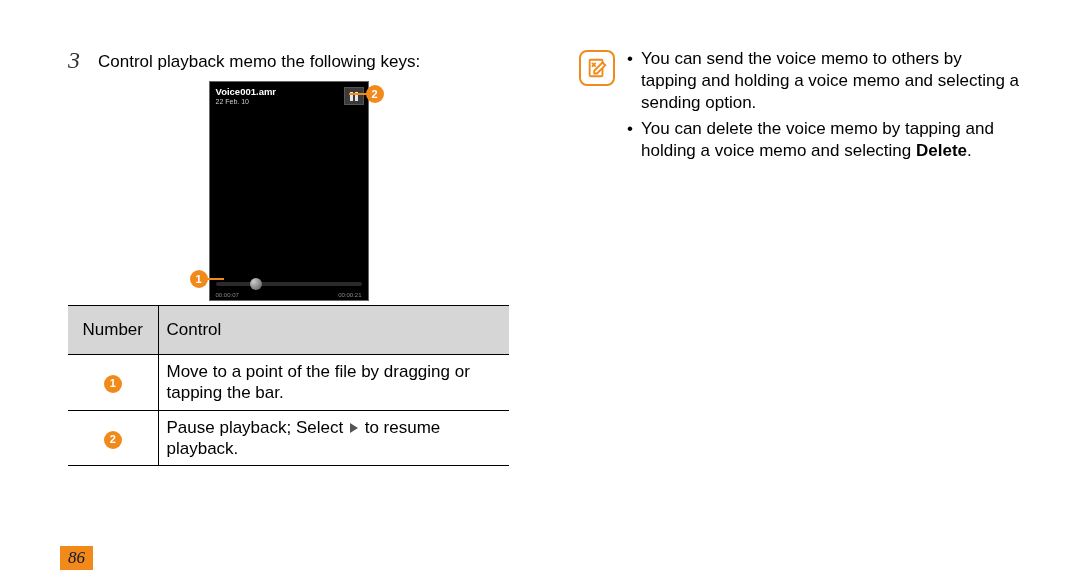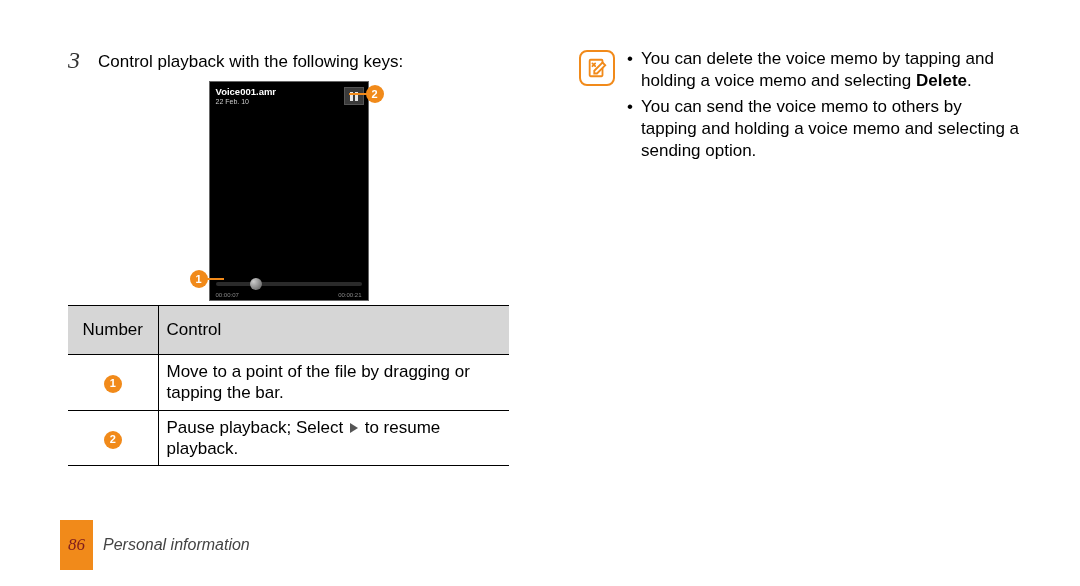--- a/index.html
+++ b/index.html
@@ -240,40 +240,40 @@
     .footer {
       position: absolute;
       left: 60px;
       bottom: 16px;
       display: flex;
       align-items: center;
       gap: 10px;
     }
     .page-num {
       background: #f18a1a;
-      color: #7f1d1d;
+      color: #0f172a;
       font-style: italic;
       font-family: Georgia, serif;
       font-size: 17px;
-      padding: 15px 8px;
+      padding: 2px 8px;
     }
     .footer-text {
       font-style: italic;
       font-size: 16px;
       color: #444;
     }
   </style>
 </head>
 <body>
 
 <div class="page">
   <div class="col">
     <div class="step">
       <div class="step-num">3</div>
-      <div class="step-text">Control playback with the following keys:</div>
+      <div class="step-text">Control playback memo the following keys:</div>
     </div>
 
     <div class="phone-wrap">
       <div class="phone">
         <div class="phone-header">
           <div>
             <div class="phone-title">Voice001.amr</div>
             <div class="phone-date">22 Feb. 10</div>
           </div>
           <div class="pause-btn">
@@ -323,25 +323,24 @@
   <div class="col">
     <div class="note">
       <div class="note-icon">
         <svg viewBox="0 0 24 24" fill="none" stroke="#f18a1a" stroke-width="2">
           <rect x="4" y="3" width="14" height="18" rx="1"></rect>
           <path d="M7 7l3 3M7 10l3-3" stroke-linecap="round"></path>
           <path d="M18 6l3 3-9 9H9v-3l9-9z" fill="#fff"></path>
         </svg>
       </div>
       <ul>
+        <li>You can send the voice memo to others by tapping and holding a voice memo and selecting a sending option.</li>
         <li>
           <span>You can delete the voice memo by tapping and holding a voice memo and selecting </span><b>Delete</b><span>.</span>
         </li>
-        <li>You can send the voice memo to others by tapping and holding a voice memo and selecting a sending option.</li>
       </ul>
     </div>
   </div>
 </div>
 
 <div class="footer">
   <div class="page-num">86</div>
-  <div class="footer-text">Personal information</div>
 </div>
 
 </body></html>

